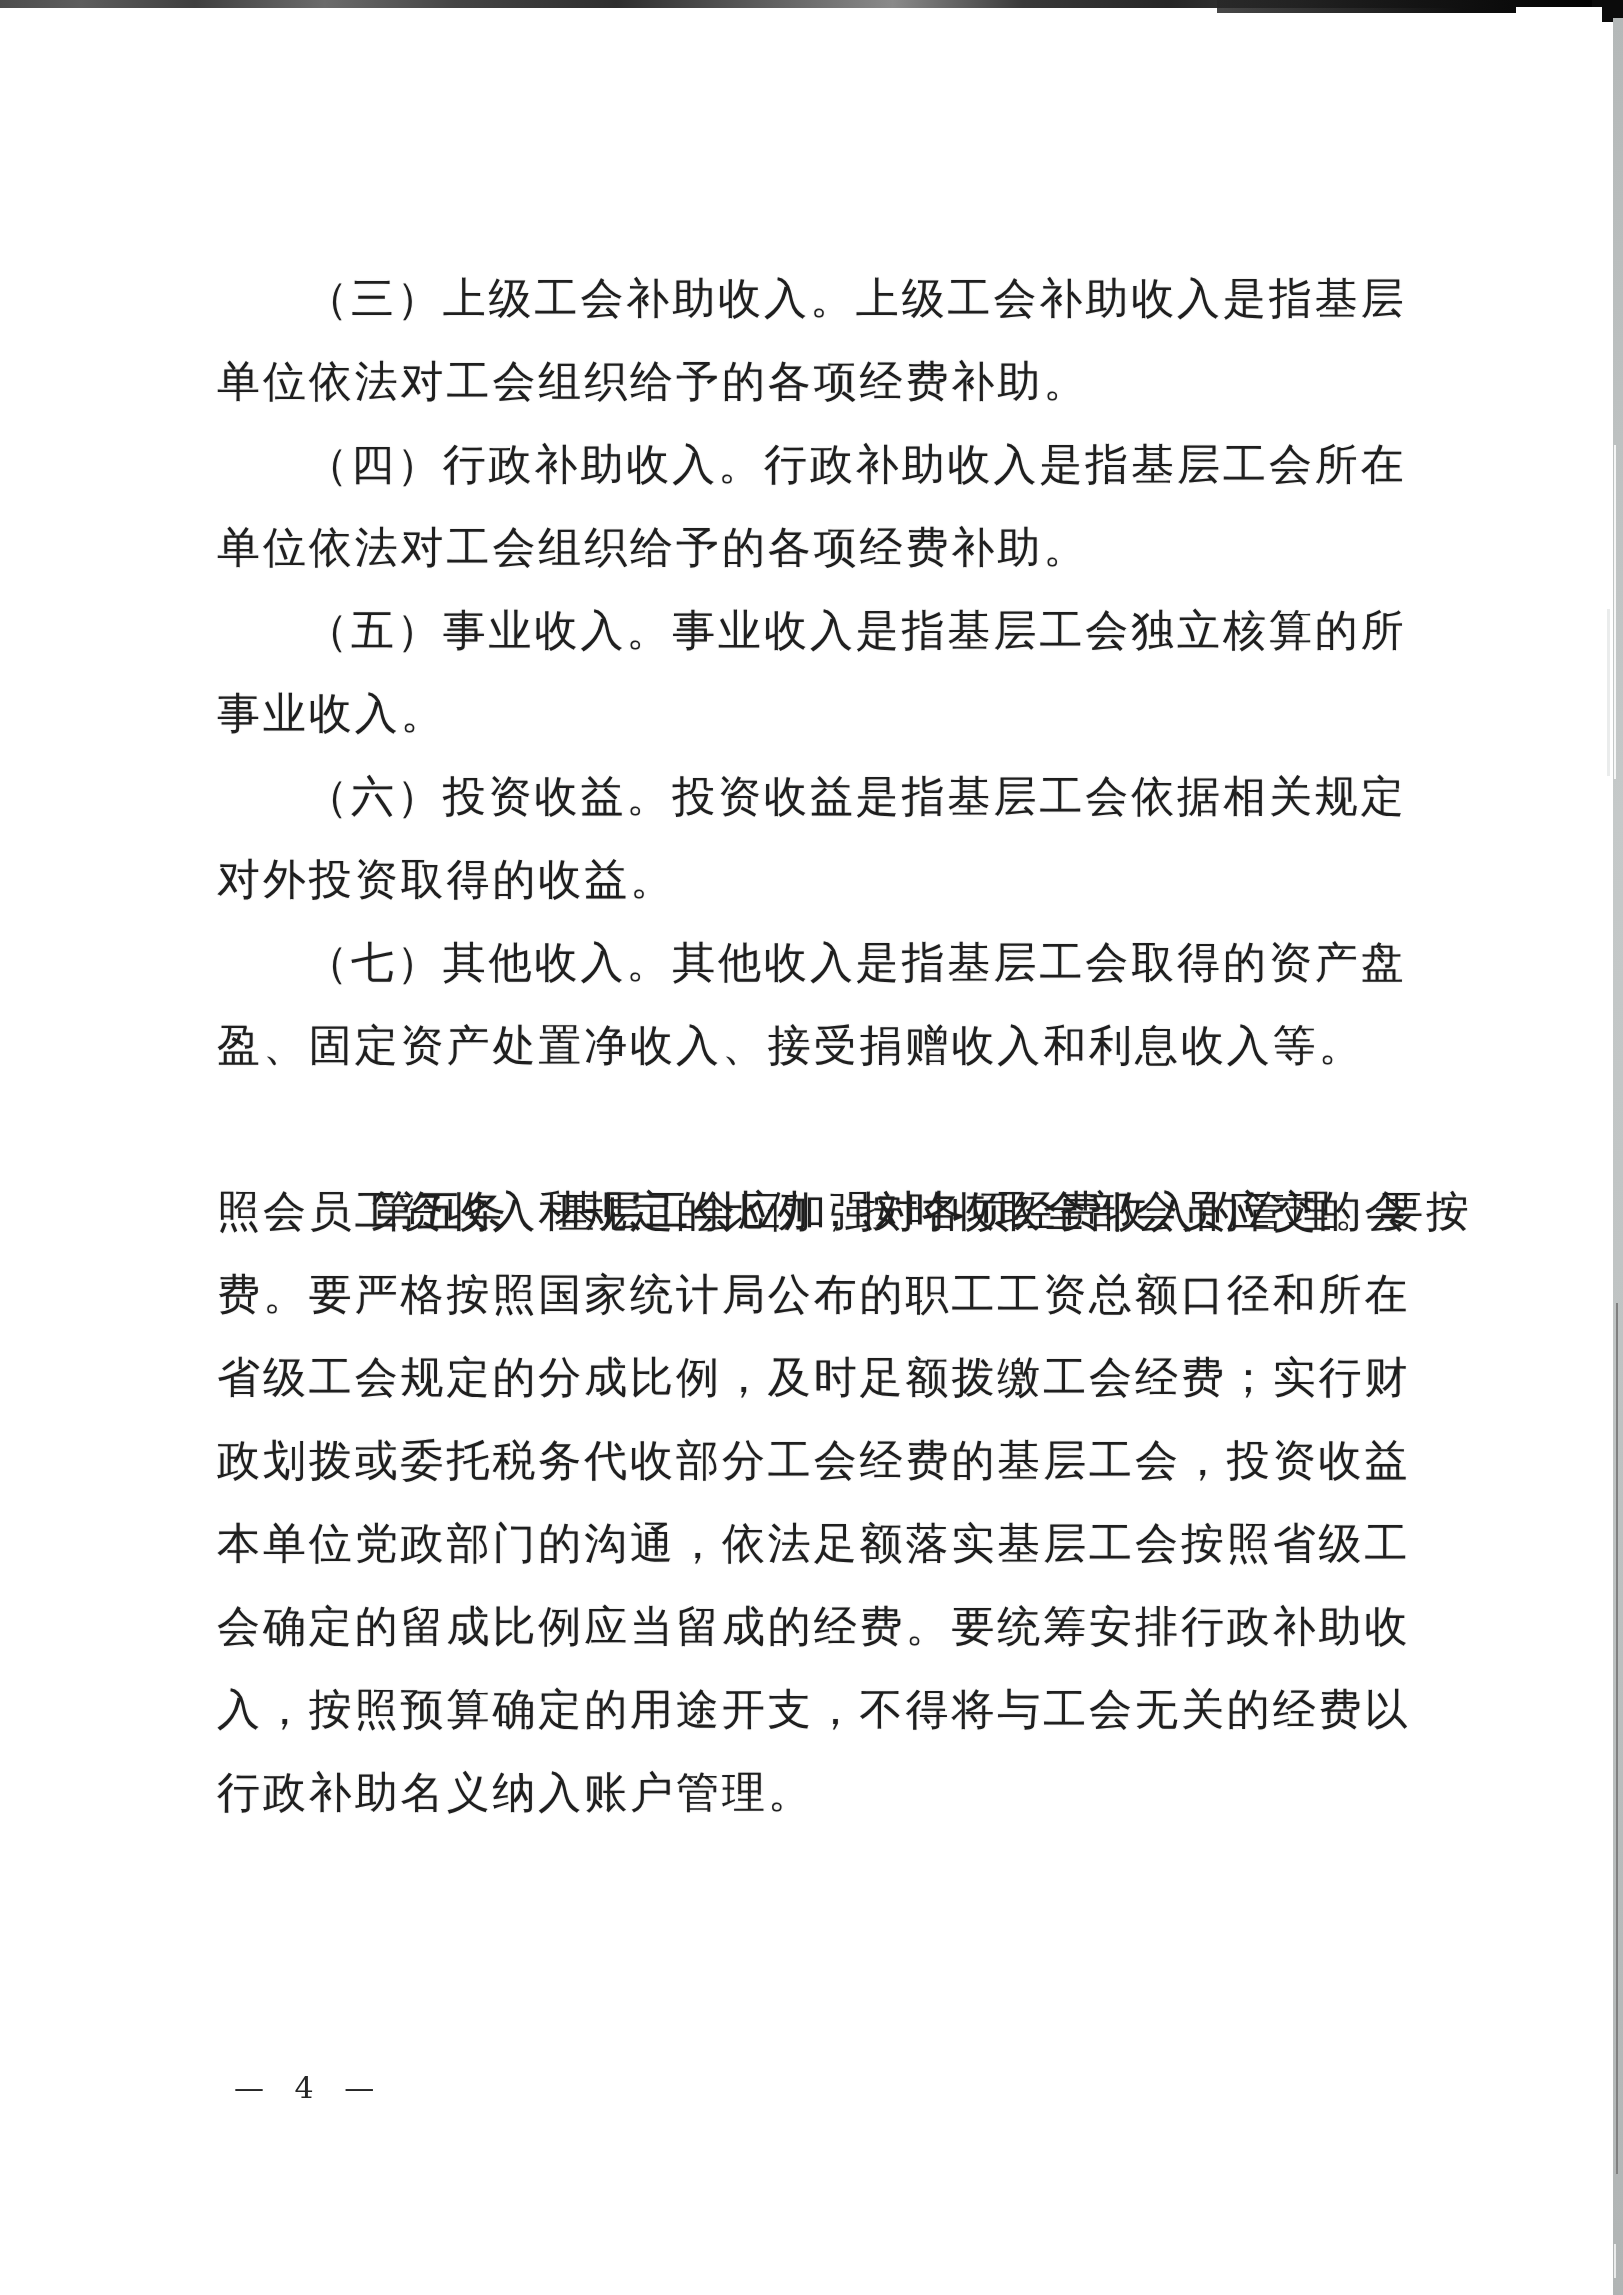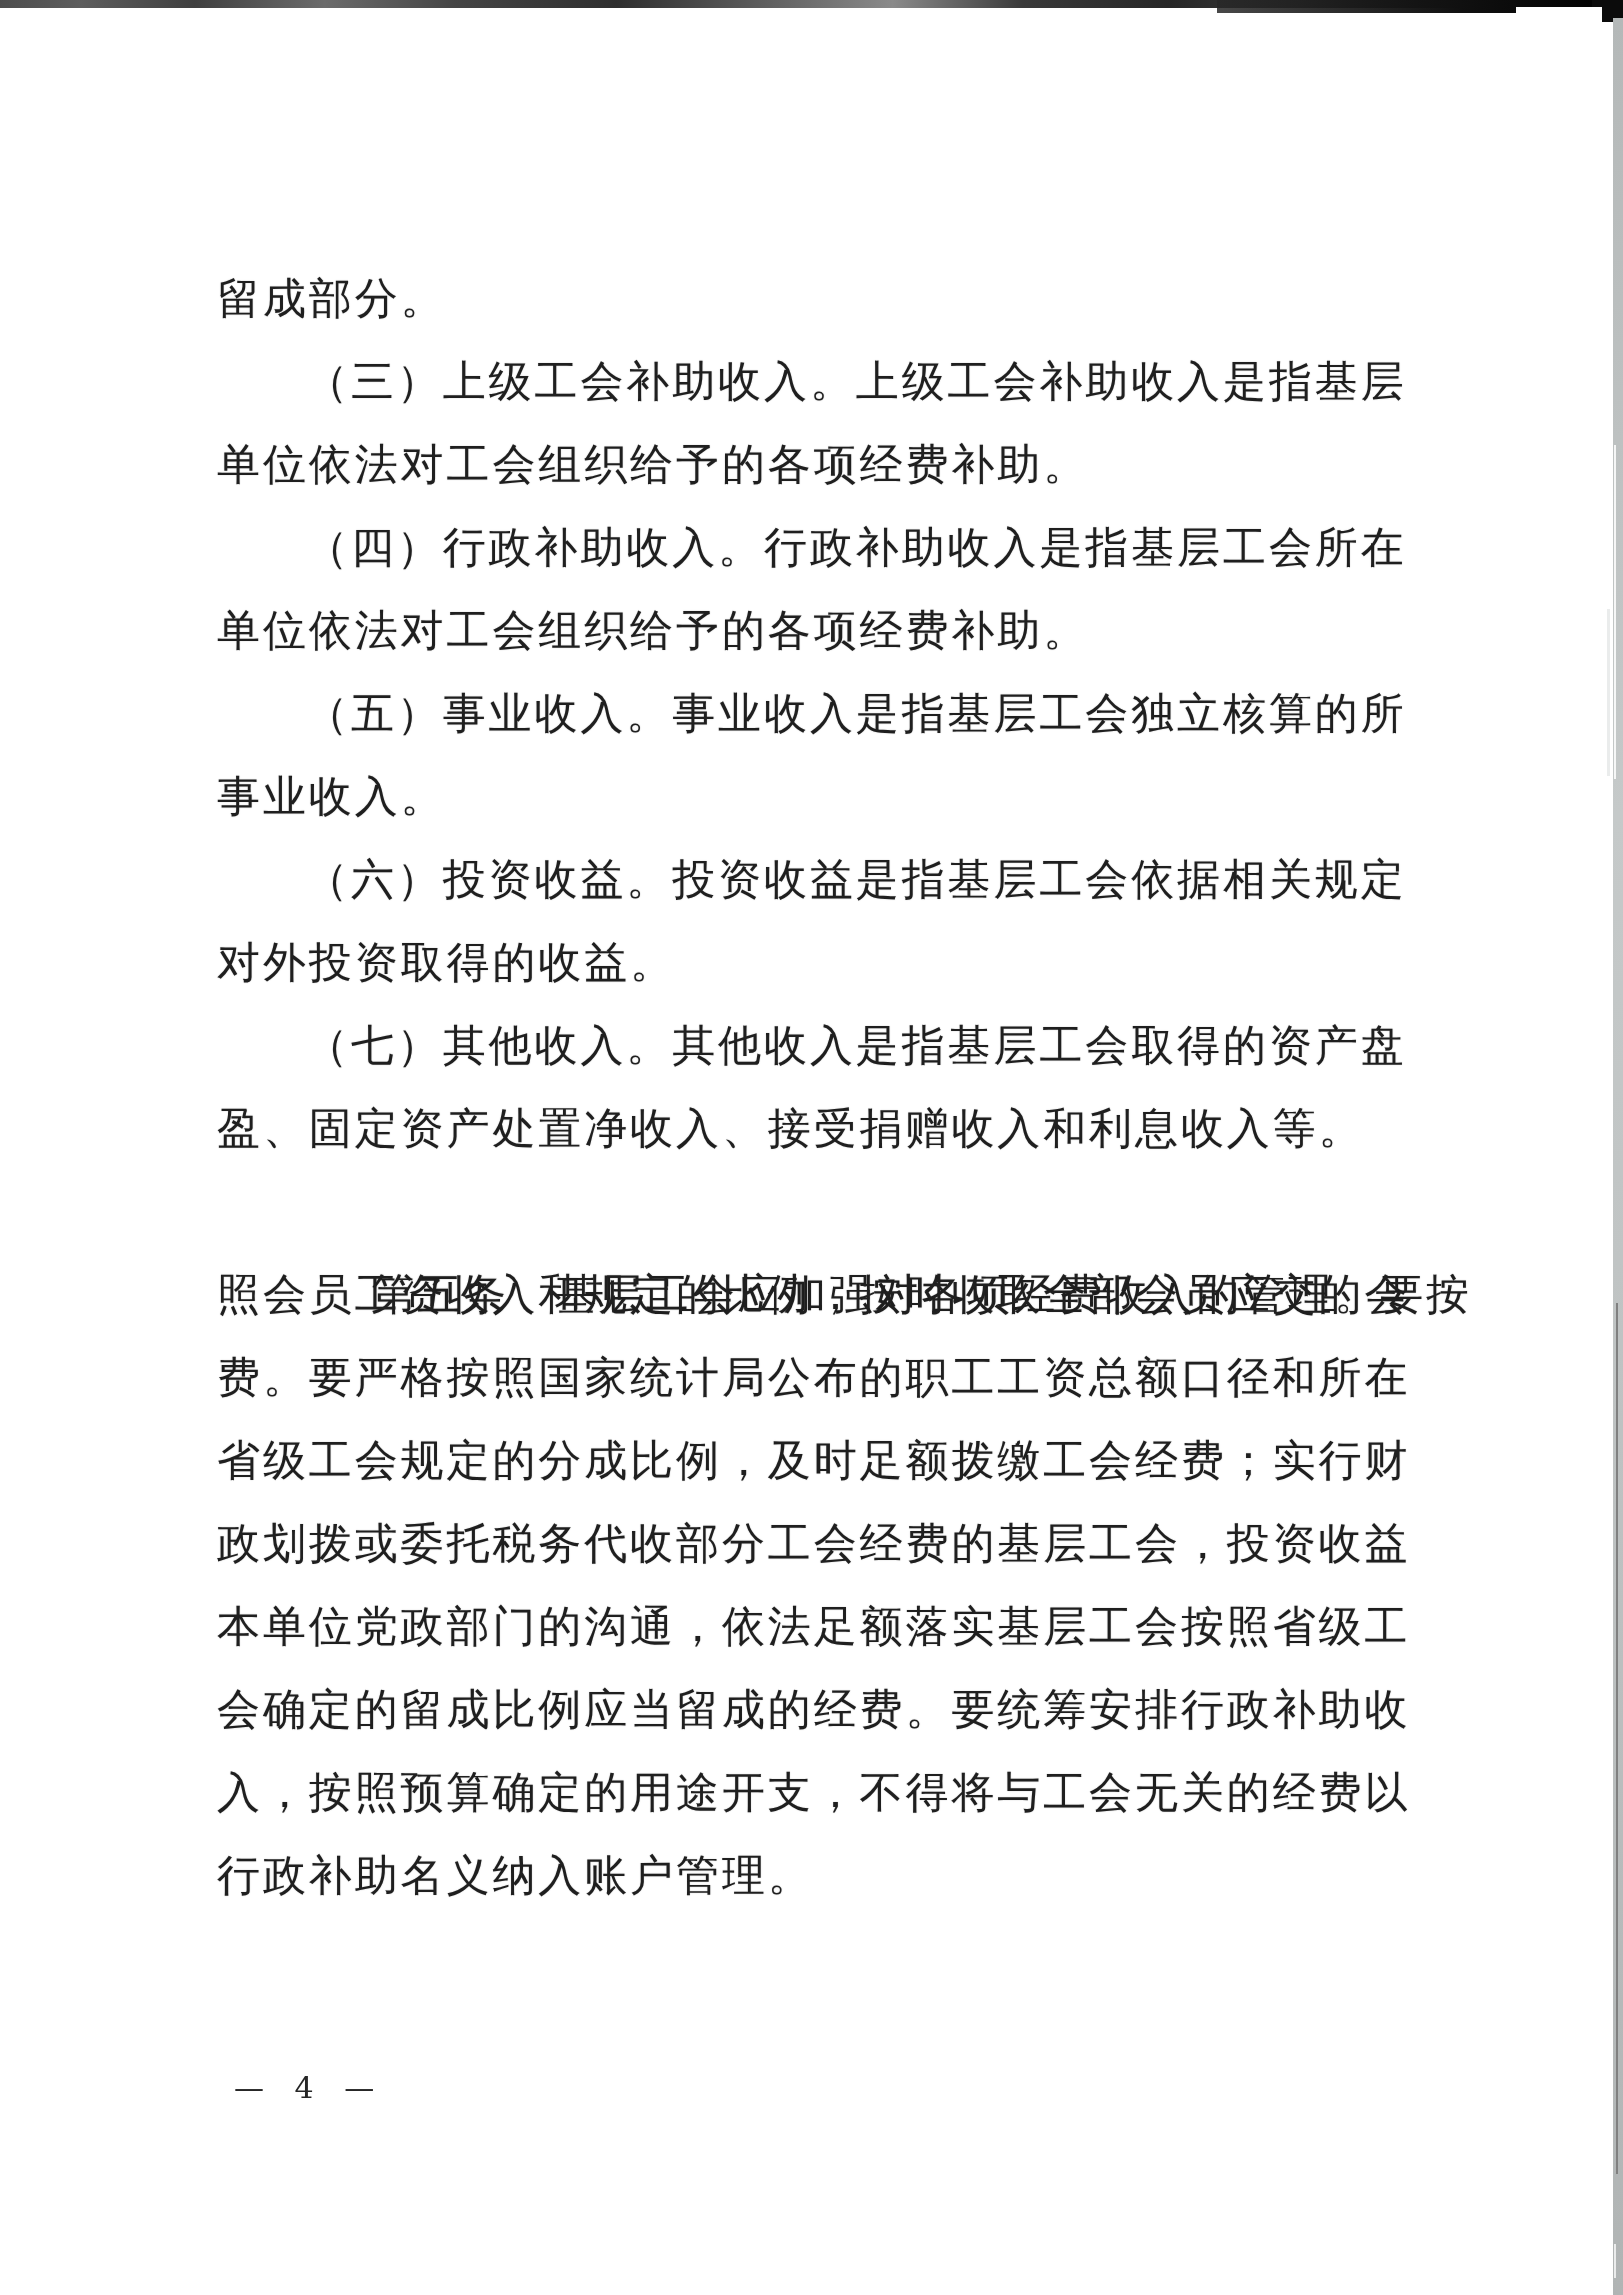--- a/index.html
+++ b/index.html
@@ -118,21 +118,20 @@
 <div class="top-edge-right"></div>
 <div class="top-corner-blob"></div>
 <div class="top-notch"></div>
 <div class="right-edge"></div>
 <div class="right-edge-darkline"></div>
 <div class="right-streak-a"></div>
 <div class="right-streak-b"></div>
 <div class="right-streak-c"></div>
 
 <div class="text-block">
-  <div class="line">留成部分。</div>
   <div class="line indent">（三）上级工会补助收入。上级工会补助收入是指基层</div>
   <div class="line">单位依法对工会组织给予的各项经费补助。</div>
   <div class="line indent">（四）行政补助收入。行政补助收入是指基层工会所在</div>
   <div class="line">单位依法对工会组织给予的各项经费补助。</div>
   <div class="line indent">（五）事业收入。事业收入是指基层工会独立核算的所</div>
   <div class="line">事业收入。</div>
   <div class="line indent">（六）投资收益。投资收益是指基层工会依据相关规定</div>
   <div class="line">对外投资取得的收益。</div>
   <div class="line indent">（七）其他收入。其他收入是指基层工会取得的资产盘</div>
   <div class="line">盈、固定资产处置净收入、接受捐赠收入和利息收入等。</div>

